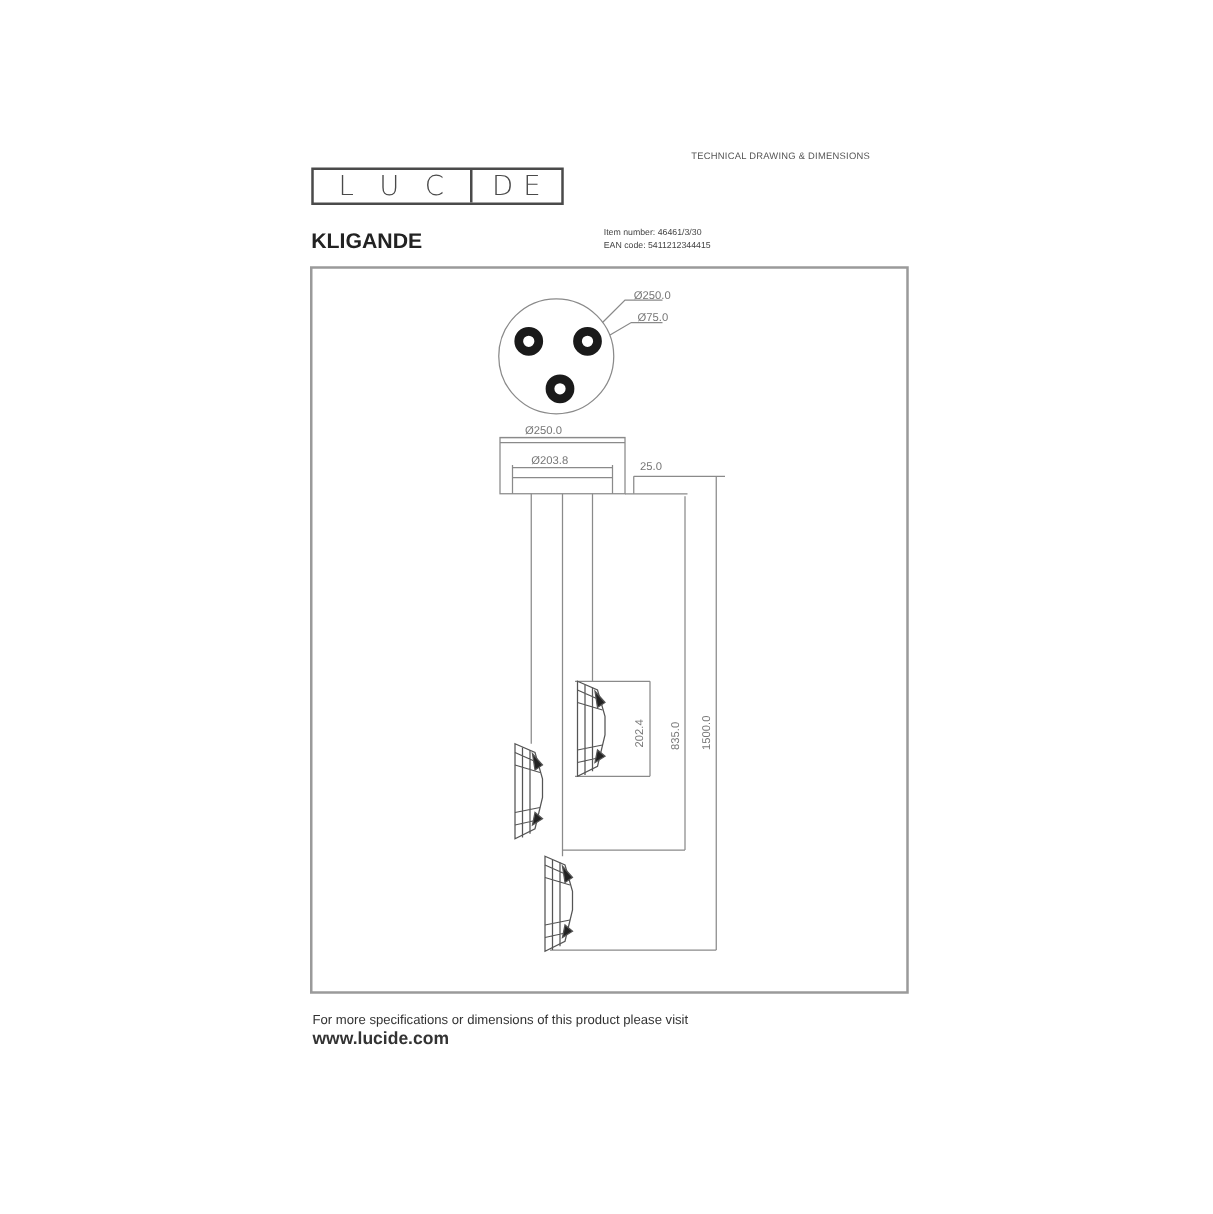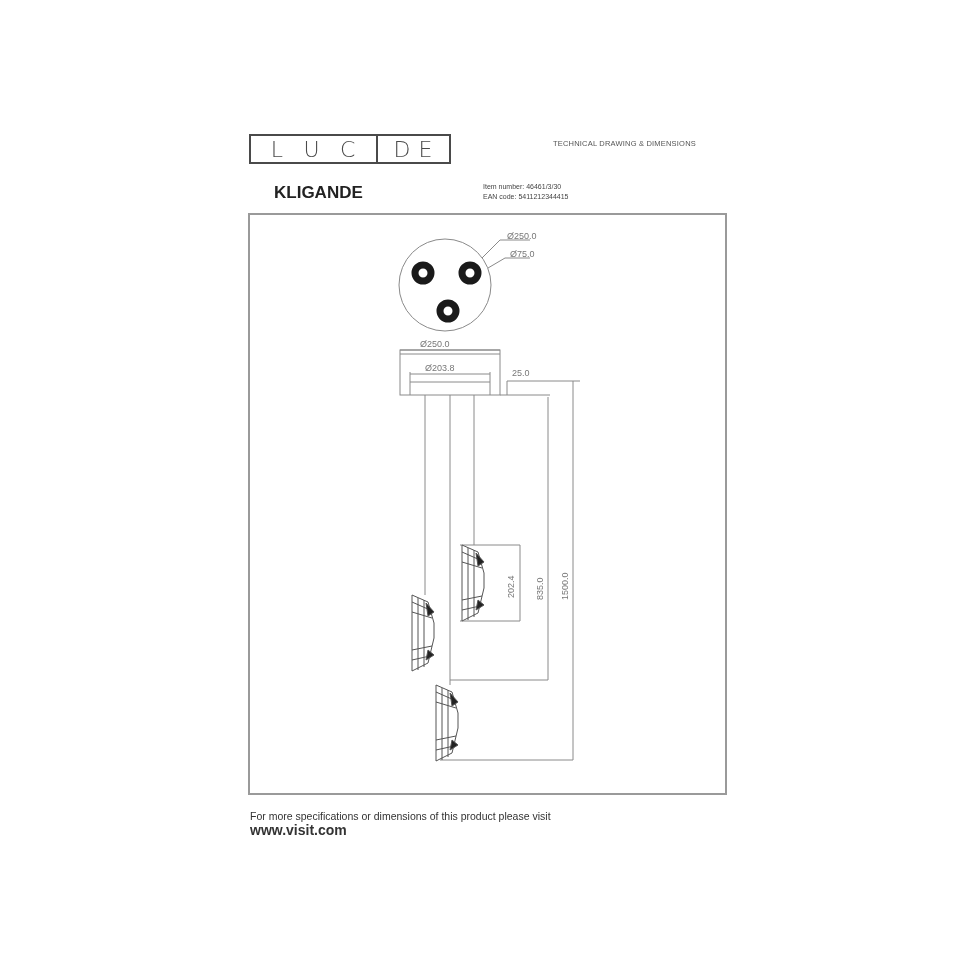--- a/index.html
+++ b/index.html
@@ -2,22 +2,22 @@
 <html><head>
 <meta charset="utf-8">
 <style>
   html, body { margin:0; padding:0; background:#ffffff; }
   body { width:970px; height:971px; position:relative; overflow:hidden; font-family:"Liberation Sans", sans-serif; color:#222; }
   .abs { position:absolute; }
   .logo { left:249px; top:134px; width:202px; height:30px; border:2px solid #4a4a4a; box-sizing:border-box; display:flex; align-items:center; }
   .logo-left { flex:0 0 127px; height:100%; display:flex; align-items:center; justify-content:space-around; padding:0 10px; box-sizing:border-box; border-right:2px solid #4a4a4a; }
   .logo-right { flex:1; display:flex; align-items:center; justify-content:space-around; padding:0 12px; }
   .logo span { font-size:22px; font-weight:300; color:#4a4a4a; letter-spacing:1px; font-family:"DejaVu Sans", sans-serif; }
-  .subtitle { left:553px; top:139px; font-size:7.5px; color:#555; letter-spacing:0.2px; }
-  .product { left:249px; top:183px; font-size:17px; font-weight:bold; color:#222;margin-left:25px; }
+  .subtitle { left:553px; top:120px; font-size:7.5px; color:#555; letter-spacing:0.2px; }
+  .product { left:249px; top:183px; font-size:17px; font-weight:bold; color:#222; }
   .meta { left:483px; top:182px; font-size:7px; color:#444; line-height:10px; }
   .frame { left:248px; top:213px; width:479px; height:582px; border:2px solid #9a9a9a; box-sizing:border-box; }
   .footer1 { left:250px; top:810px; font-size:10.5px; font-weight:normal; color:#333; }
   .footer2 { left:250px; top:822px; font-size:14px; font-weight:bold; color:#333; }
   svg text { font-family:"Liberation Sans", sans-serif; }
 </style>
 </head>
 <body>
 
 <div class="abs logo">
@@ -107,13 +107,13 @@
   </g>
   <g stroke="#555" stroke-width="1" fill="#fff">
     <path d="M436,685 L452,692 L458,713 L458,728 L452,753 L436,761 Z"></path>
     <path d="M436,692 L454,700 M436,702 L456,708 M436,740 L456,736 M436,750 L454,746 M442,688 L442,760 M448,690 L448,757"></path>
     <path d="M450,693 L458,702 L452,706 Z" fill="#222"></path>
     <path d="M450,750 L458,745 L452,740 Z" fill="#222"></path>
   </g>
 </svg>
 
 <div class="abs footer1">For more specifications or dimensions of this product please visit</div>
-<div class="abs footer2">www.visit.com</div>
+<div class="abs footer2">www.lucide.com</div>
 
 </body></html>

